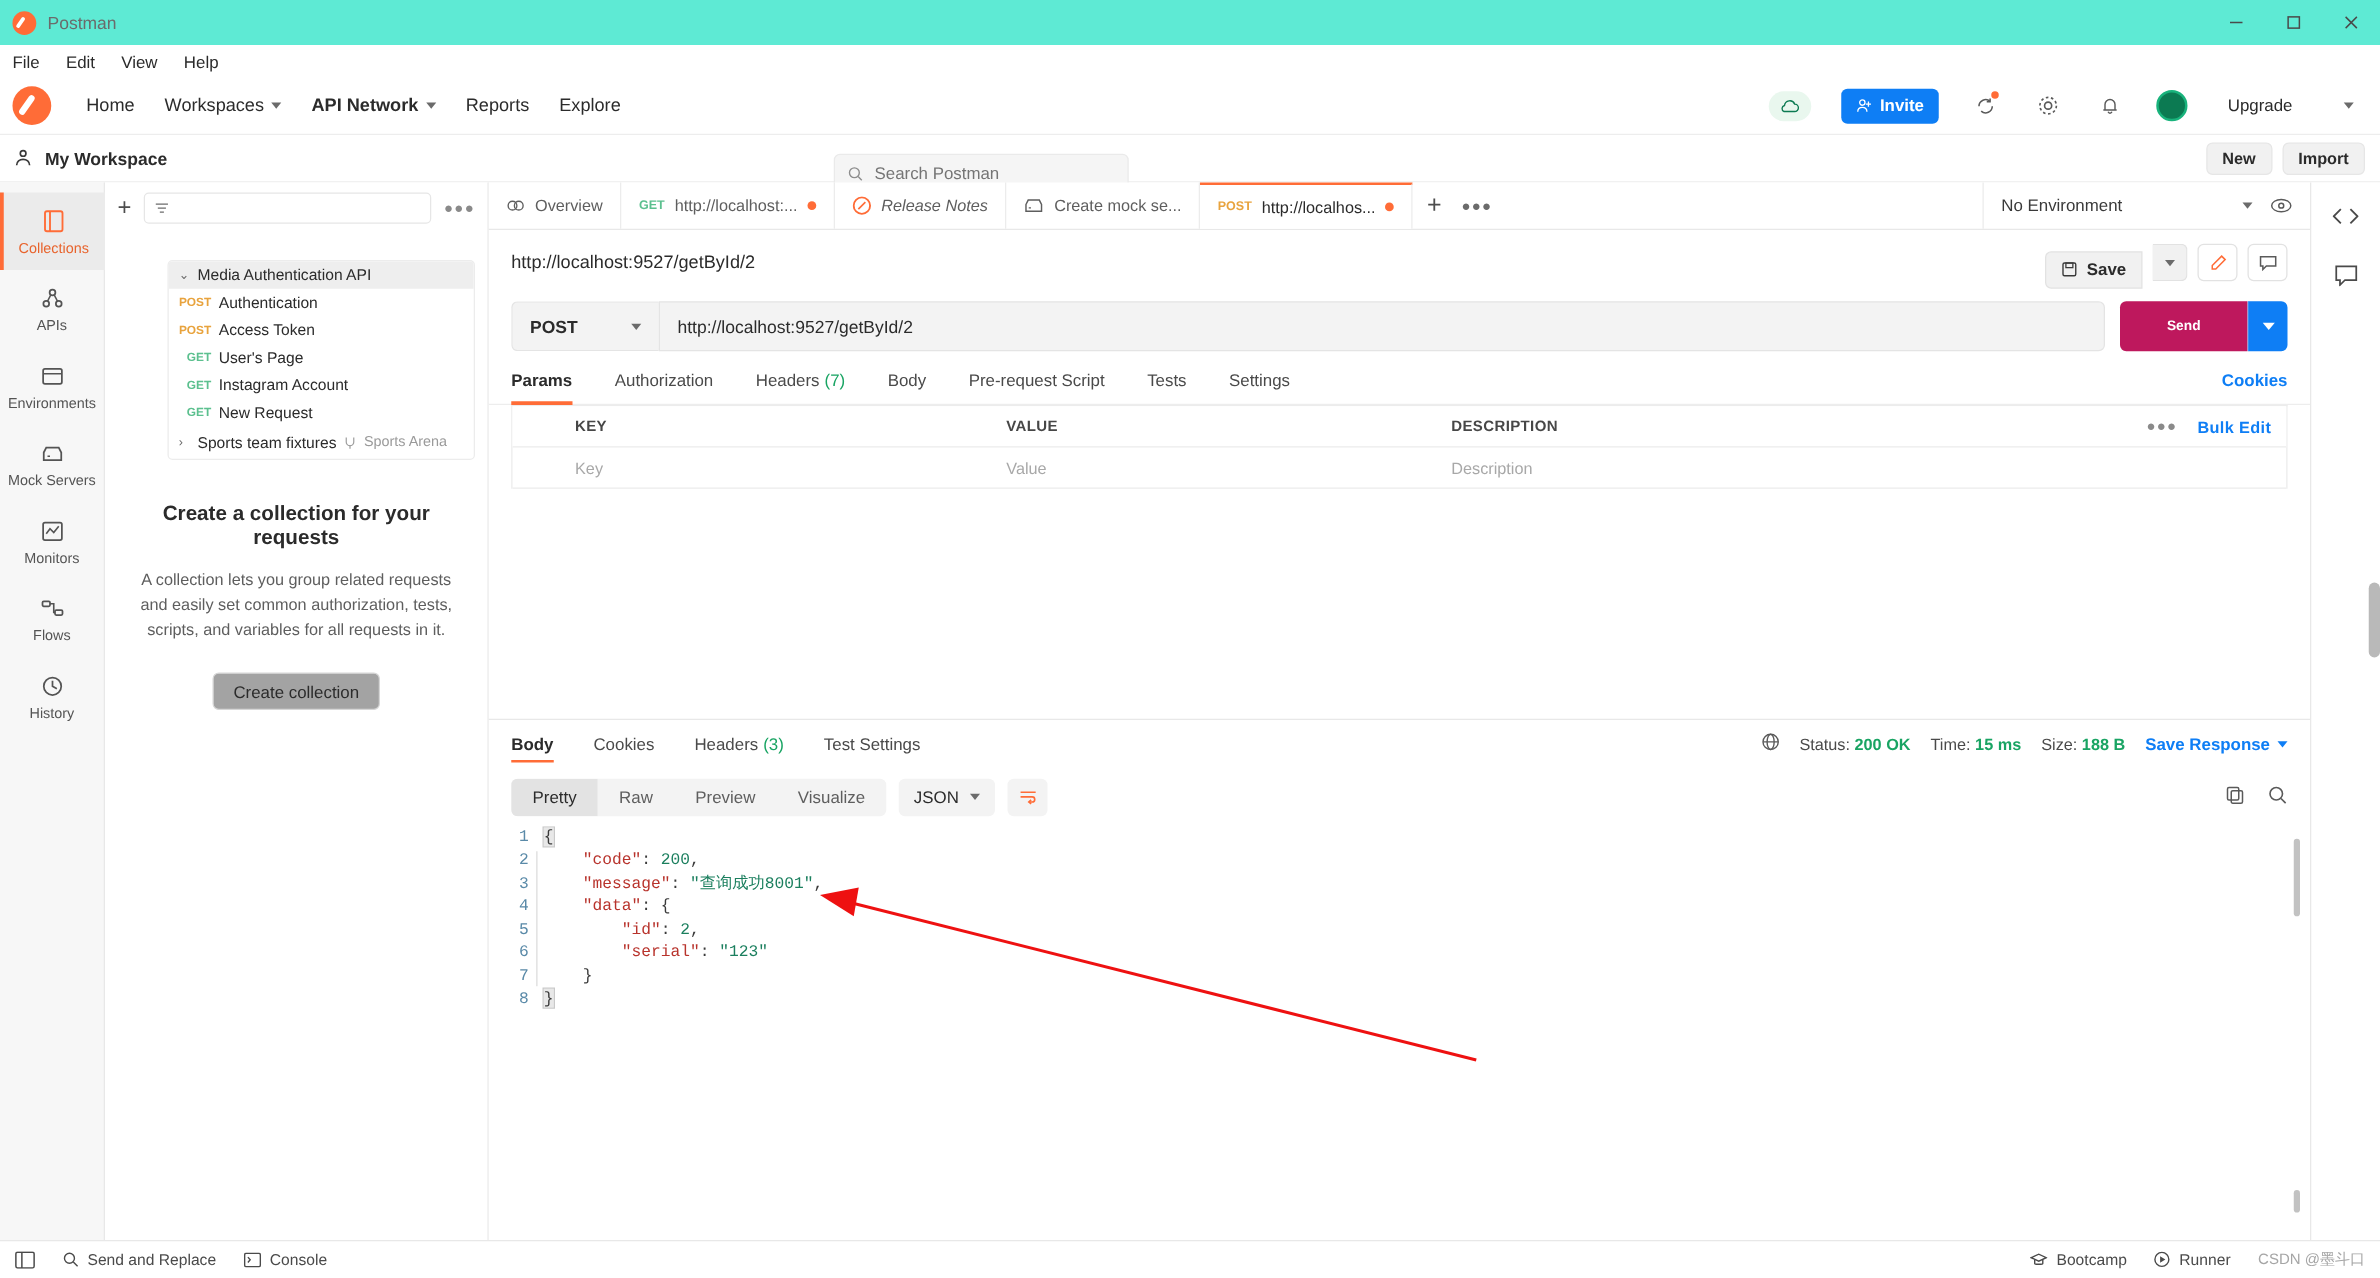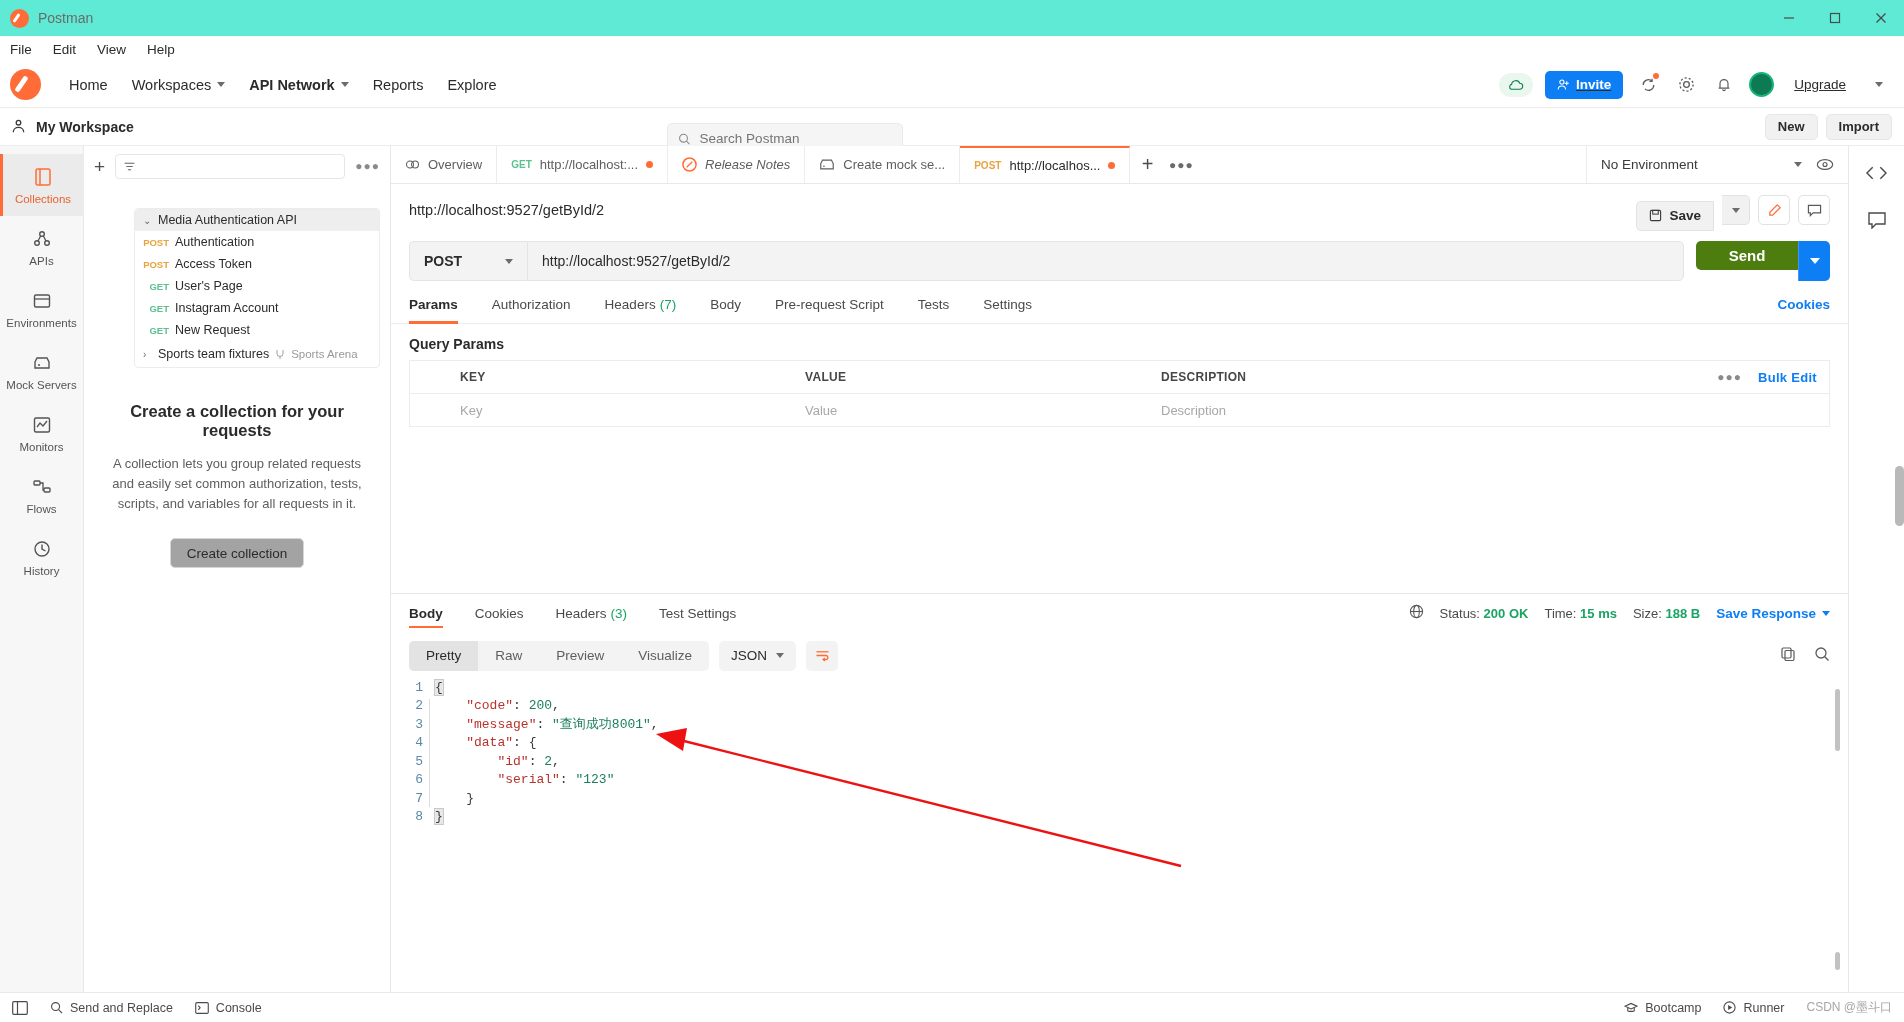--- a/index.html
+++ b/index.html
@@ -58,21 +58,21 @@
   .caret { width:0;height:0;border-left:4px solid transparent;border-right:4px solid transparent;border-top:5px solid #6b6b6b; }
   .search-wrap {
     position:absolute; left: 667px; top: 61px; width: 236px; height: 31px;
     background:#f5f5f5; border:1px solid #eaeaea; border-radius: 5px;
     display:flex; align-items:center; padding: 0 10px; gap: 9px;
   }
   .search-wrap input {
     border:none; outline:none; background:transparent; font-size:13.5px; color:#8d8d8d;
     font-family:"Liberation Sans", sans-serif; width:100%;
   }
-  .nav-right { margin-left:auto; display:flex; align-items:center; gap: 12px; text-decoration: underline; }
+  .nav-right { margin-left:auto; display:flex; align-items:center; gap: 24px; }
   .icon-btn { width:26px;height:26px;display:flex;align-items:center;justify-content:center;color:#5a5a5a;position:relative; }
   .invite-btn {
     background:#0e7ef5; color:#fff; border-radius:5px; height:28px; padding: 0 12px;
     display:flex; align-items:center; gap:6px; font-size:13.5px; font-weight:600;
   }
   .pill-green {
     width:34px;height:24px;border-radius:12px;background:#e9f7ee;display:flex;align-items:center;justify-content:center;
   }
   .upgrade-btn { font-size:13.5px; color:#2b2b2b; padding: 4px 8px; }
   .avatar-ring { width:25px;height:25px;border-radius:50%;background:#0c7a52;border:2px solid #19b37c; }
@@ -175,22 +175,22 @@
   .url-row { display:flex; align-items:center; padding: 0 18px; height: 50px; flex:0 0 50px; gap: 12px; }
   .method-box {
     width:118px;height:40px;background:#f3f3f3;border:1px solid #e4e4e4;border-right:none;border-radius:5px 0 0 5px;
     display:flex;align-items:center;justify-content:space-between;padding:0 14px;font-size:14px;font-weight:600;color:#2b2b2b;
   }
   .url-box {
     flex:1;height:40px;background:#f3f3f3;border:1px solid #e4e4e4;border-radius:0 5px 5px 0;
     display:flex;align-items:center;padding:0 14px;font-size:14px;color:#2b2b2b;margin-left:-12px;
   }
   .send-btn {
-    width:102px;height:29px;background:#4d7c0f;color:#fff;border-radius:5px 0 0 5px;display:flex;align-items:center;
-    justify-content:center;font-size:15px;font-weight:600;
+    width:102px;height:40px;background:#be185d;color:#fff;border-radius:5px 0 0 5px;display:flex;align-items:center;
+    justify-content:center;font-size:11px;font-weight:600;
   }
   .send-caret {
     width:32px;height:40px;background:#0e7ef5;color:#fff;border-radius:0 5px 5px 0;display:flex;align-items:center;
     justify-content:center;border-left:1px solid #3d97f7;
   }
 
   .req-tabs { display:flex; align-items:center; gap: 0; padding: 0 18px; height:38px; flex:0 0 38px; border-bottom:1px solid #ededed; }
   .req-tab { font-size:13.5px; color:#4a4a4a; padding: 0 17px; height:38px; display:flex; align-items:center; position:relative; }
   .req-tab:first-child { padding-left:0; }
   .req-tab.active { color:#2b2b2b; font-weight:600; }
@@ -636,21 +636,20 @@
           </div>
         <div class="req-tab">
             <span>Tests</span>
           </div>
         <div class="req-tab">
             <span>Settings</span>
           </div>
         <div class="cookies-link">Cookies</div>
       </div>
 
-      <div class="qp-title">Query Params</div>
       <div class="qp-table">
         <div class="qp-head">
           <div class="qp-check"></div>
           <div class="qp-c1">KEY</div>
           <div class="qp-c2">VALUE</div>
           <div class="qp-c3">DESCRIPTION</div>
           <div class="qp-tools">
             <span class="dots-gray">●●●</span>
             <span class="bulk">Bulk Edit</span>
           </div>

